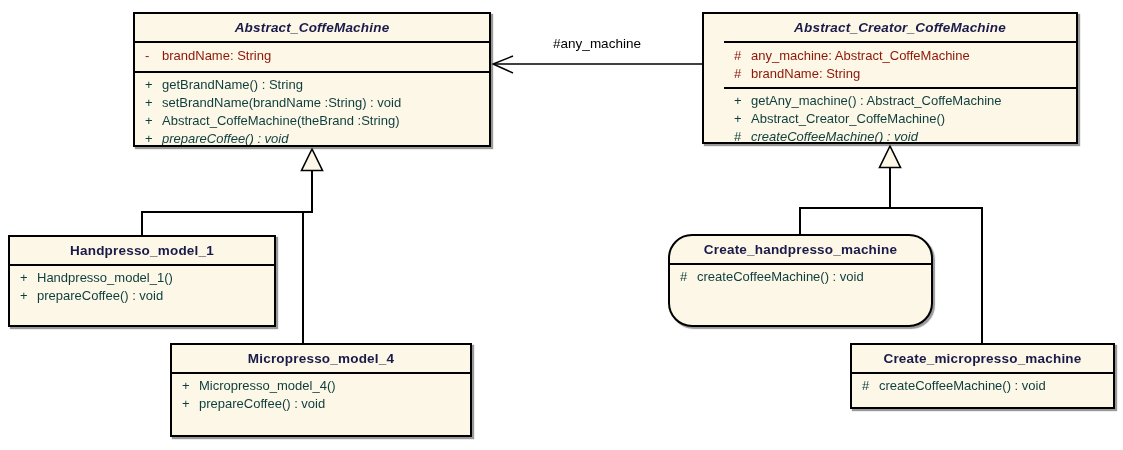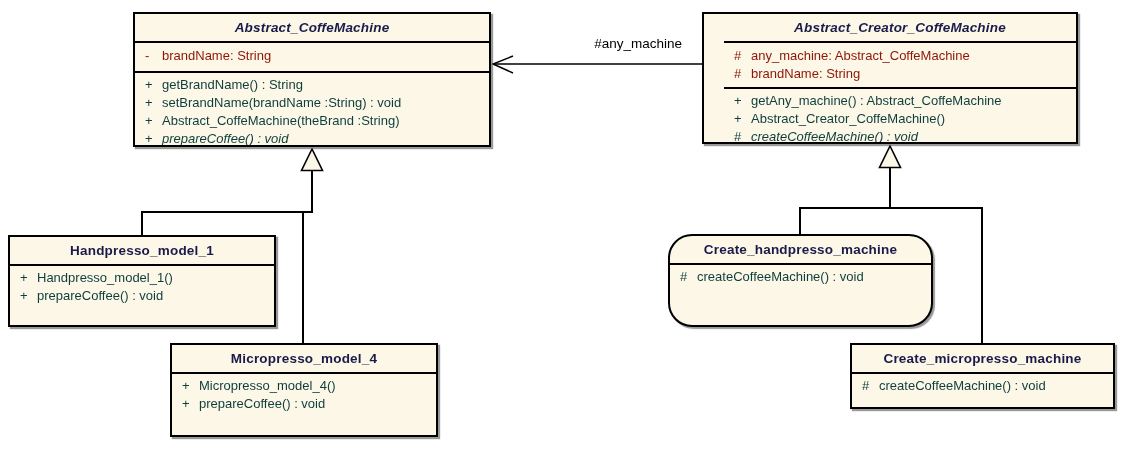--- a/index.html
+++ b/index.html
@@ -74,21 +74,21 @@
     width: 27px;
     padding-left: 10px;
   }
   .member.abstract-op .sig { font-style: italic; }
   .assoc-label {
     position: absolute;
     z-index: 3;
     left: 512px;
     top: 36px;
     width: 170px;
-    text-align: right;
+    text-align: center;
     font-size: 13.5px;
     color: var(--label-text);
   }
   svg .gen-line { stroke: var(--border-color); stroke-width: 2; fill: none; }
   svg .assoc-line { stroke: var(--border-color); stroke-width: 1.5; fill: none; }
   svg .tri { fill: var(--box-fill); stroke: var(--border-color); stroke-width: 1.6; }
 </style>
 </head>
 <body>
 
@@ -183,21 +183,21 @@
         <span class="vis">+</span>
         <span class="sig">Handpresso_model_1()</span>
       </div>
       <div class="member">
         <span class="vis">+</span>
         <span class="sig">prepareCoffee() : void</span>
       </div>
     </div>
   </div>
 
-  <div class="uml-class" style="left:170px; top:343px; width:268px; height:94px;">
+  <div class="uml-class" style="left:170px; top:343px; width:302px; height:94px;">
     <div class="title">Micropresso_model_4</div>
     <div class="compartment methods">
       <div class="member">
         <span class="vis">+</span>
         <span class="sig">Micropresso_model_4()</span>
       </div>
       <div class="member">
         <span class="vis">+</span>
         <span class="sig">prepareCoffee() : void</span>
       </div>

